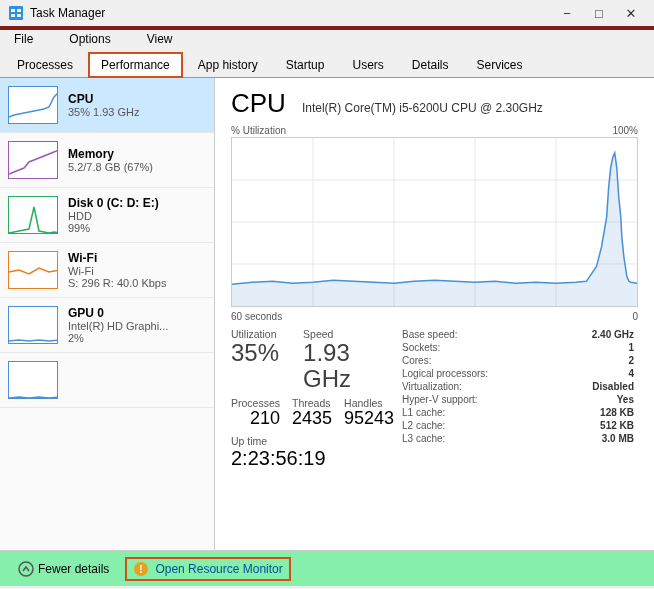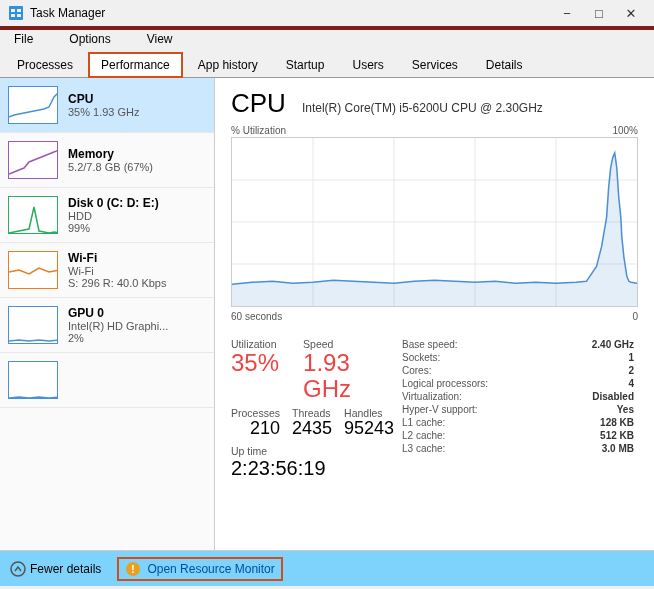--- a/index.html
+++ b/index.html
@@ -180,21 +180,21 @@
       width: 240px;
       font-size: 11.5px;
     }
     .stat-big-row {
       display: flex;
       gap: 24px;
       margin-bottom: 4px;
     }
     .stat-big-item {}
     .stat-big-label { font-size: 10.5px; color: #555; }
-    .stat-big-value { font-size: 24px; font-weight: 300; color: #ef4444; line-height: 1.1; }
+    .stat-big-value { font-size: 24px; font-weight: 300; color: #404040; line-height: 1.1; }
     .stat-small-row {
       display: flex;
       gap: 12px;
       margin-bottom: 4px;
     }
     .stat-small-item {}
     .stat-small-label { font-size: 10.5px; color: #555; }
     .stat-small-value { font-size: 18px; font-weight: 300; color: #000; line-height: 1.1; text-align: right; }
 
     .uptime-label { font-size: 10.5px; color: #555; margin-top: 4px; }
@@ -206,25 +206,25 @@
       font-size: 10px;
       color: #333;
       vertical-align: top;
     }
     .info-table td:first-child { color: #555; white-space: nowrap; }
     .info-table td:last-child { font-weight: 600; text-align: right; }
 
     
     .bottom-bar {
       height: 36px;
-      background: #7dd3fc;
+      background: #86efac;
       border-top: 1px solid #ccc;
       display: flex;
       align-items: center;
-      padding: 0 10px;
+      padding: 0 18px;
       gap: 16px;
     }
     .fewer-details-btn {
       display: flex;
       align-items: center;
       gap: 4px;
       font-size: 12px;
       cursor: pointer;
       color: #000;
     }
@@ -278,22 +278,22 @@
   <span class="menu-item">Options</span>
   <span class="menu-item">View</span>
 </div>
 
 <div class="tabs-bar">
   <div class="tab">Processes</div>
   <div class="tab active">Performance</div>
   <div class="tab">App history</div>
   <div class="tab">Startup</div>
   <div class="tab">Users</div>
+  <div class="tab">Details</div>
   <div class="tab">Services</div>
-  <div class="tab">Details</div>
 </div>
 
 <div class="main-content">
 
   <div class="sidebar">
 
     <div class="sidebar-item active">
       <div class="sidebar-thumb thumb-cpu">
         <svg width="50" height="38" viewBox="0 0 50 38">
           <rect width="50" height="38" fill="#fff"></rect>
@@ -401,21 +401,21 @@
         <line x1="160" y1="0" x2="160" y2="170" stroke="#e8e8e8" stroke-width="1"></line>
         <line x1="240" y1="0" x2="240" y2="170" stroke="#e8e8e8" stroke-width="1"></line>
         <line x1="320" y1="0" x2="320" y2="170" stroke="#e8e8e8" stroke-width="1"></line>
 
         <polyline points="0,148 20,146 40,145 60,147 80,146 100,144 120,145 140,146 160,147 180,145 200,144 220,145 240,146 260,145 280,147 300,146 320,147 340,146 350,145 360,130 365,110 370,80 372,50 374,30 376,20 378,15 380,30 382,60 384,80 385,100 387,120 390,140 392,145 394,146 400,147" fill="none" stroke="#4a90d9" stroke-width="1.5"></polyline>
 
         <polygon points="0,148 20,146 40,145 60,147 80,146 100,144 120,145 140,146 160,147 180,145 200,144 220,145 240,146 260,145 280,147 300,146 320,147 340,146 350,145 360,130 365,110 370,80 372,50 374,30 376,20 378,15 380,30 382,60 384,80 385,100 387,120 390,140 392,145 394,146 400,147 400,170 0,170" fill="#4a90d9" opacity="0.15"></polygon>
       </svg>
     </div>
 
-    <div style="display:flex; justify-content:space-between; font-size:10px; color:#555; margin-bottom:16px;">
+    <div style="display:flex; justify-content:space-between; font-size:10px; color:#555; margin-bottom:6px;">
       <span>60 seconds</span>
       <span>0</span>
     </div>
 
     <div class="stats-section">
       <div class="stats-left">
         <div class="stat-big-row">
           <div class="stat-big-item">
             <div class="stat-big-label">Utilization</div>
             <div class="stat-big-value">35%</div>

